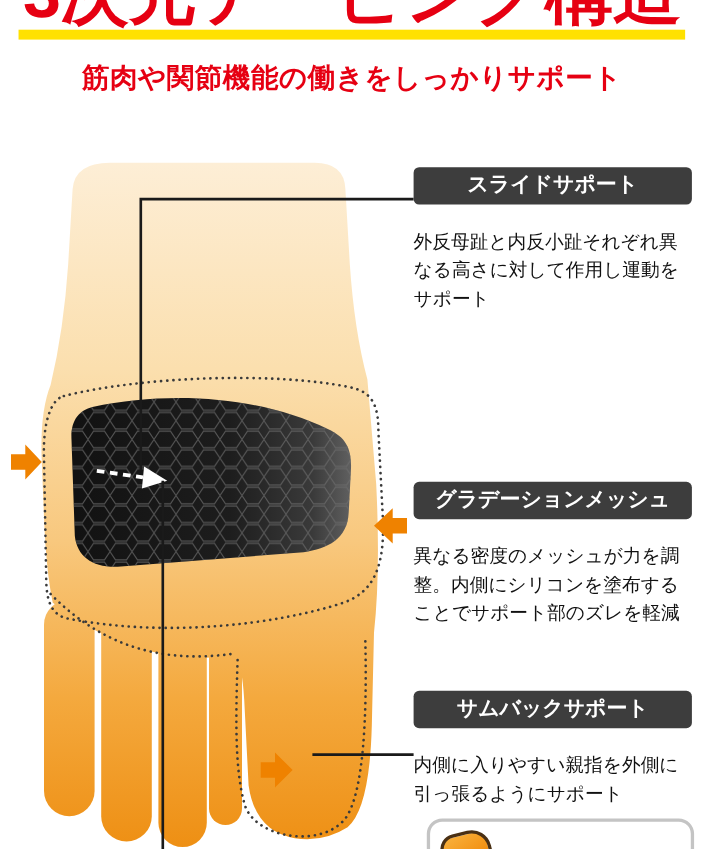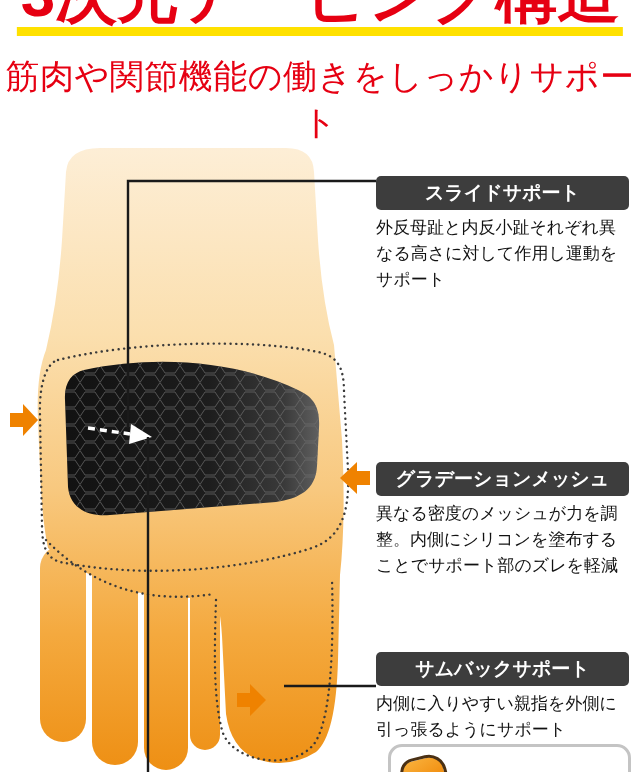--- a/index.html
+++ b/index.html
@@ -24,22 +24,22 @@
     white-space: nowrap;
     border-bottom: 9px solid var(--highlight-yellow, #ffe100);
     padding: 0 4px 1px;
   }
   .subtitle {
     position: absolute;
     top: 54px;
     left: 0;
     width: 100%;
     text-align: center;
-    font-size: 34px;
-    font-weight: normal;
+    font-size: 25px;
+    font-weight: bold;
     color: var(--accent-red, #e60012);
     letter-spacing: 0.5px;
   }
   .diagram {
     position: absolute;
     left: 0;
     top: 0;
   }
   .callout {
     position: absolute;
@@ -48,24 +48,23 @@
   }
   .callout-header {
     background: var(--callout-header-bg, #3d3d3d);
     color: var(--callout-header-text, #ffffff);
     font-weight: bold;
     font-size: 19px;
     line-height: 1.25;
     text-align: center;
     border-radius: 5px;
     padding: 5px 2px;
-    margin-top: 24px;
   }
   .callout-body {
-    margin-top: 5px;
+    margin-top: 21px;
     font-size: 17px;
     line-height: 1.55;
     color: #111111;
     text-align: left;
   }
   .bottom-card {
     position: absolute;
     left: 388px;
     top: 744px;
     width: 243px;

